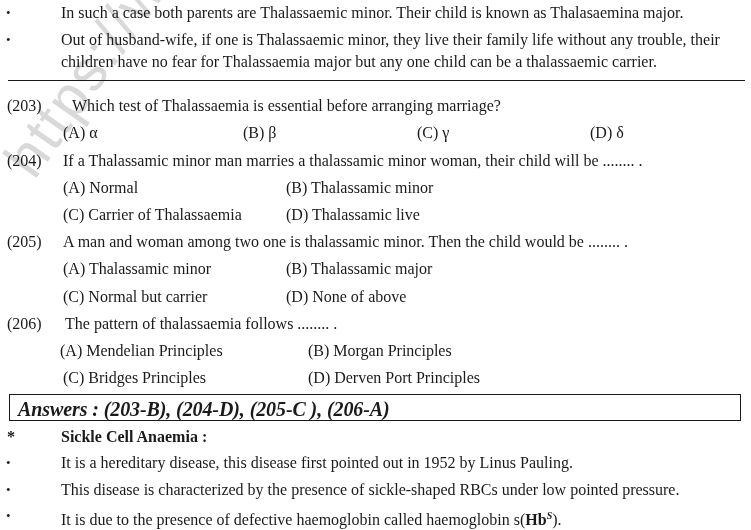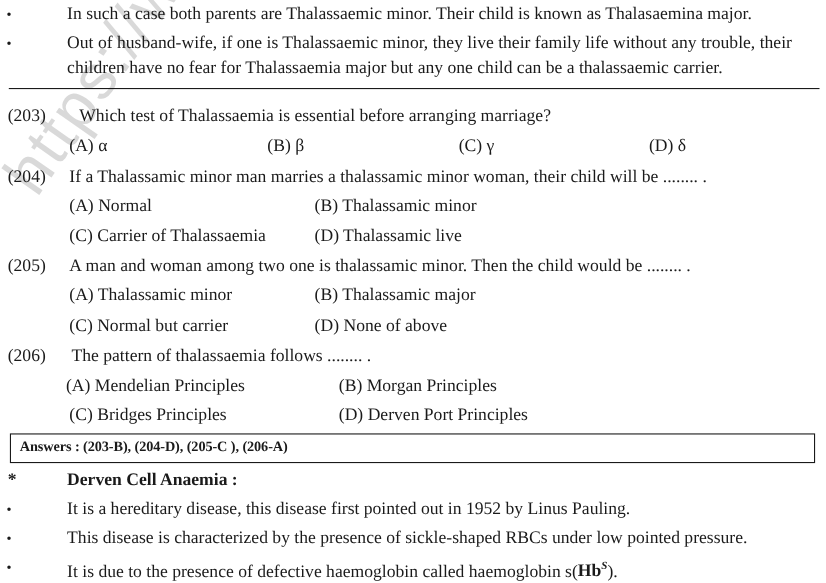--- a/index.html
+++ b/index.html
@@ -33,23 +33,24 @@
     width: 732px;
     height: 27px;
     border: 1.5px solid #1a1a1a;
     box-sizing: border-box;
   }
   .answers-text {
     position: absolute;
     left: 8px;
     top: 3px;
     font-weight: bold;
-    font-size: 13px;
+    font-size: 20px;
     letter-spacing: -0.1px;
     white-space: nowrap;
+    font-style: italic;
   }
   .section-title {
     font-weight: bold;
     font-size: 16px;
   }
   .qnum { position: absolute; left: 7px; }
   .watermark {
     position: absolute;
     left: -10px;
     top: 150px;
@@ -109,21 +110,21 @@
   <div class="abs line" style="left:60px; top:341px;text-align:center;">(A) Mendelian Principles</div>
   <div class="abs line" style="left:308px; top:341px;">(B) Morgan Principles</div>
   <div class="abs line" style="left:63px; top:368px;">(C) Bridges Principles</div>
   <div class="abs line" style="left:308px; top:368px;">(D) Derven Port Principles</div>
 
   <div class="answers-box">
     <div class="answers-text">Answers : (203-B), (204-D), (205-C ), (206-A)</div>
   </div>
 
   <div class="abs line" style="left:7px; top:427px; font-weight:bold;">*</div>
-  <div class="abs line section-title" style="left:61px; top:427px;">Derven Cell Anaemia :</div>
+  <div class="abs line section-title" style="left:61px; top:427px;">Sickle Cell Anaemia :</div>
 
   <span class="bullet abs line" style="top:453px;">•</span>
   <div class="abs line" style="left:61px; top:453px;">It is a hereditary disease, this disease first pointed out in 1952 by Linus Pauling.</div>
 
   <span class="bullet abs line" style="top:480px;">•</span>
   <div class="abs line" style="left:61px; top:480px;">This disease is characterized by the presence of sickle-shaped RBCs under low pointed pressure.</div>
 
   <span class="bullet abs line" style="top:506px;">•</span>
   <div class="abs line" style="left:61px; top:506px;"><span>It is due to the presence of defective haemoglobin called haemoglobin s(</span><span class="hb"><span>Hb</span><sup>S</sup></span><span>).</span></div>
 

